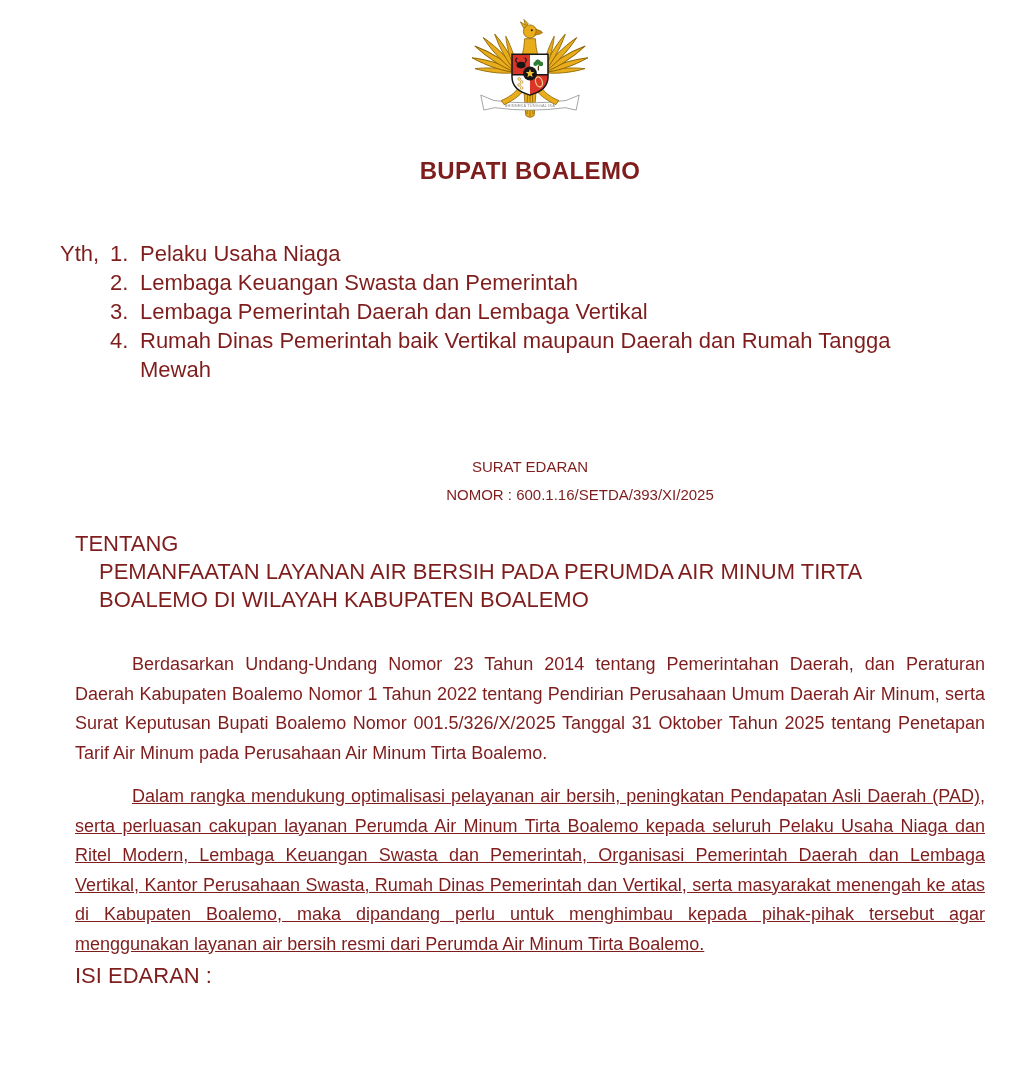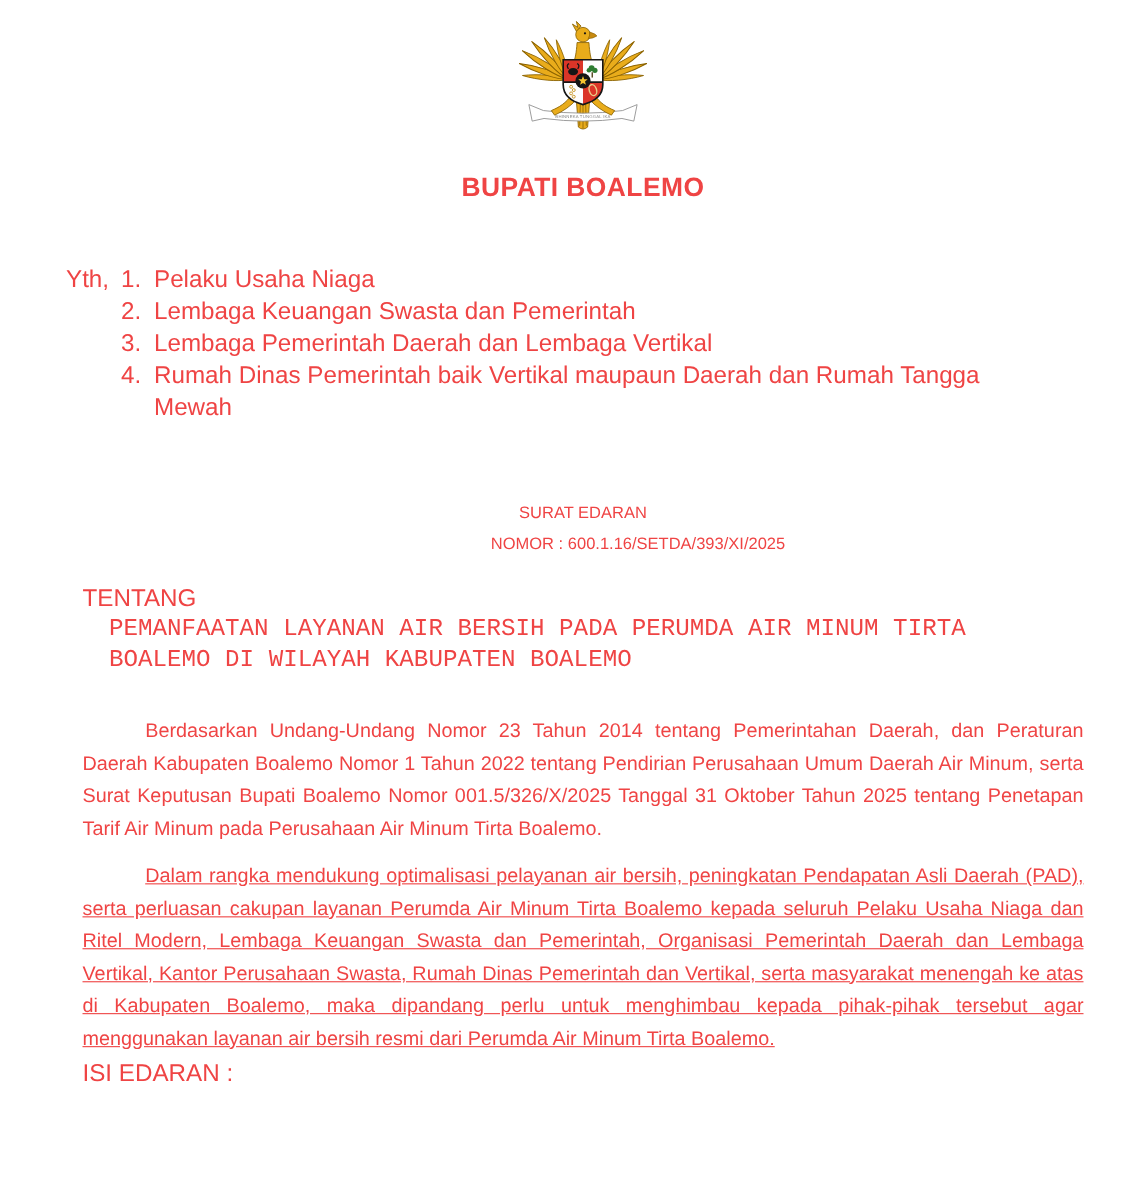--- a/index.html
+++ b/index.html
@@ -3,21 +3,21 @@
 <meta charset="utf-8">
 <style>
   html, body { margin: 0; padding: 0; background: #ffffff; }
   .page {
     position: relative;
     width: 1031px;
     height: 1078px;
     background: #ffffff;
     overflow: hidden;
     font-family: "Liberation Sans", "DejaVu Sans", sans-serif;
-    color: #ef4444;
+    color: #7f1d1d;
   }
   .content { margin-left: 75px; width: 910px; }
 
   
   .emblem-wrap { margin: 13px auto 0; width: 132px; height: 121px; }
   .wing, .gold-part { fill: var(--gold); stroke: var(--gold-dark); stroke-width: 1.3px; }
   .beak { fill: var(--gold-deep); stroke: var(--gold-dark); stroke-width: 1px; }
   .detail-line { fill: none; stroke: var(--gold-dark); stroke-width: 1.2px; }
   .eye { fill: var(--black); }
   .ribbon { fill: #ffffff; stroke: var(--ribbon-stroke); stroke-width: 1.3px; }
@@ -47,21 +47,21 @@
   .salutation { width: 50px; flex: none; }
   .addressee ol { margin: 0; padding: 0; list-style: none; width: 815px; }
   .addressee li { display: flex; }
   .addr-num { width: 30px; flex: none; }
   .addr-text { width: 785px; }
 
   
   .doc-title { margin-top: 69px; text-align: center; font-size: 15px; line-height: 28px; }
   .nomor-line { transform: translateX(50px); }
   .tentang-block { margin-top: 21px; text-align: left; font-size: 22px; line-height: 28px; }
-  .subject { max-width: 862px; margin: 0 auto; font-family: Liberation Mono, monospace; }
+  .subject { max-width: 862px; margin: 0 auto; }
 
   
   .body-para {
     margin: 36px 0 0; font-size: 18px; line-height: 29.5px;
     text-align: justify; text-indent: 57px;
   }
   .body-para + .body-para { margin-top: 14px; text-decoration: underline; }
 
   .isi-heading { margin-top: 4px; text-align: left; font-size: 22px; line-height: 26px; }
 </style>

